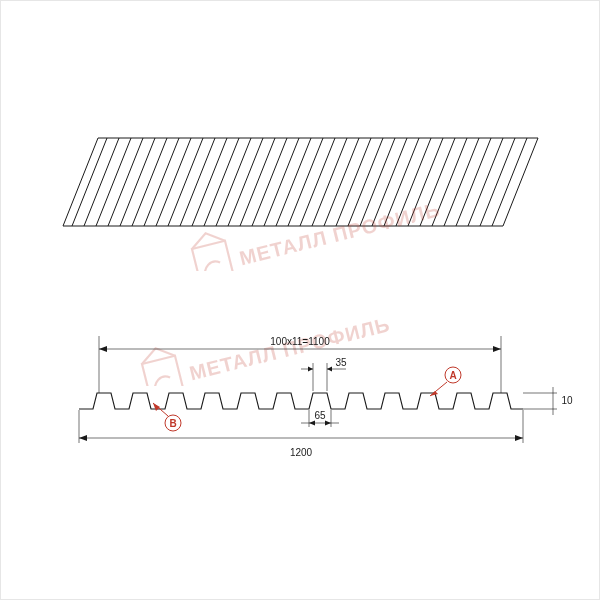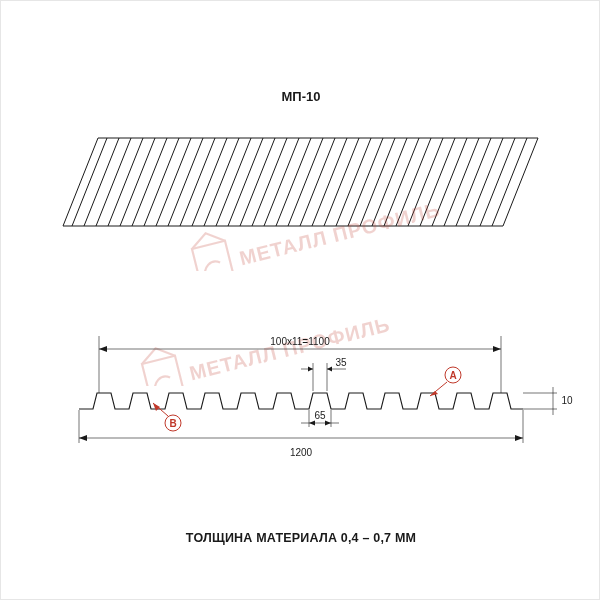--- a/index.html
+++ b/index.html
@@ -81,21 +81,20 @@
     font-size: 10px;
     font-weight: bold;
     fill: #c0392b;
   }
 </style>
 </head>
 <body>
 
 <div id="page">
 
-  <div class="subtitle">МП-10</div>
 
   <svg class="art" width="600" height="600" viewBox="0 0 600 600" style="pointer-events:none;">
     <g fill="none" stroke="#1a1a1a" stroke-width="1" stroke-linejoin="miter">
 
       <path d="M97,137 L537,137"></path>
 
       <path d="M62,225 L502,225"></path>
 
       <path d="M97,137 L62,225"></path>
 
@@ -246,15 +245,14 @@
     <text class="callout-text" x="452" y="378" text-anchor="middle">A</text>
 
     <g stroke="#c0392b" stroke-width="1" fill="none">
       <circle cx="172" cy="422" r="8"></circle>
       <path d="M167,415 L152,402"></path>
       <path d="M152,402 L155,410 L159,406 Z" fill="#c0392b" stroke="none"></path>
     </g>
     <text class="callout-text" x="172" y="426" text-anchor="middle">B</text>
   </svg>
 
-  <div class="footer-note">ТОЛЩИНА МАТЕРИАЛА 0,4 – 0,7 ММ</div>
 
 </div>
 
 </body></html>

